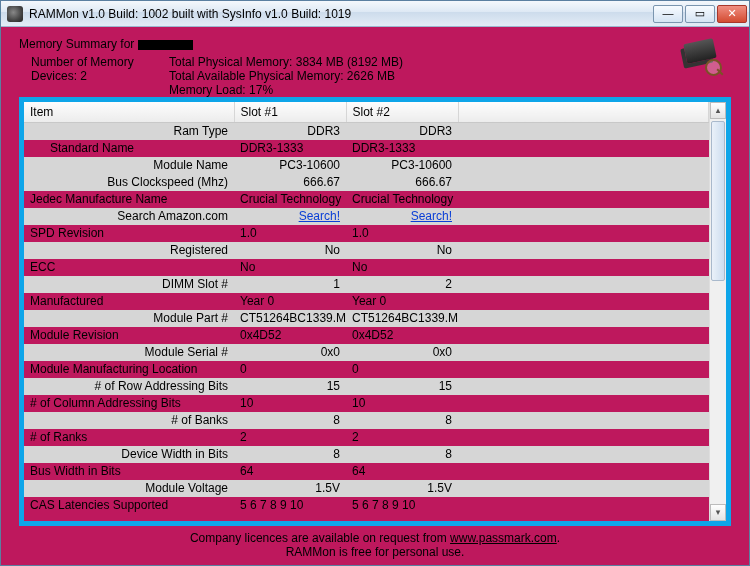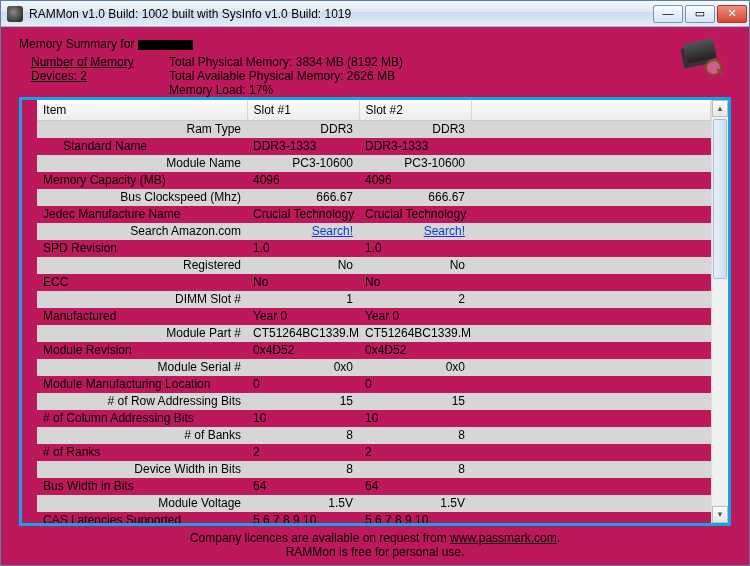--- a/index.html
+++ b/index.html
@@ -57,21 +57,21 @@
     display: flex;
     align-items: flex-start;
     margin-bottom: 0;
   }
   .summary-text { flex: 1; }
   .summary-title { margin-bottom: 4px; }
   .blackbar {
     display:inline-block; width: 55px; height: 10px; background:#000; vertical-align: middle;
   }
   .summary-row { display: flex; }
-  .summary-row .lbl { width: 150px; padding-left: 12px; text-decoration: underline; }
+  .summary-row .lbl { width: 150px; padding-left: 12px; }
   .summary-row .vals { flex:1; }
   .chip-icon {
     width: 48px; height: 42px; margin-right: 4px;
     position: relative;
   }
   .chip-icon .chip {
     position:absolute; left:6px; top:4px; width:30px; height:20px;
     background: linear-gradient(to bottom,#555,#222);
     border-radius: 2px; transform: rotate(-12deg);
     box-shadow: -4px 4px 0 #333;
@@ -82,25 +82,24 @@
   .chip-icon .mag::before {
     content:""; position:absolute; left:0; top:0; width:13px; height:13px;
     border:2px solid #7a5226; border-radius:50%; background: rgba(255,255,255,0.3);
   }
   .chip-icon .mag::after {
     content:""; position:absolute; left:11px; top:12px; width:8px; height:2px;
     background:#7a5226; transform: rotate(45deg);
   }
   .table-wrap {
     flex: 1;
-    border: 3px solid #0ea5e9;
+    border: 5px solid #0ea5e9;
     display: flex;
     overflow: hidden;
     position: relative;
-    padding-left: 15px;
   }
   .grid {
     flex: 1;
     overflow: hidden;
   }
   table {
     width: 100%;
     border-collapse: collapse;
     table-layout: fixed;
   }
@@ -215,26 +214,20 @@
                 <td>DDR3-1333</td>
                 <td>DDR3-1333</td>
                 <td></td>
               </tr>
               <tr class="shaded">
                 <td class="indent1">Module Name</td>
                 <td>PC3-10600</td>
                 <td>PC3-10600</td>
                 <td></td>
               </tr>
-              <tr>
-                <td>Memory Capacity (MB)</td>
-                <td>4096</td>
-                <td>4096</td>
-                <td></td>
-              </tr>
               <tr class="shaded">
                 <td>Bus Clockspeed (Mhz)</td>
                 <td>666.67</td>
                 <td>666.67</td>
                 <td></td>
               </tr>
               <tr>
                 <td>Jedec Manufacture Name</td>
                 <td>Crucial Technology</td>
                 <td>Crucial Technology</td>

